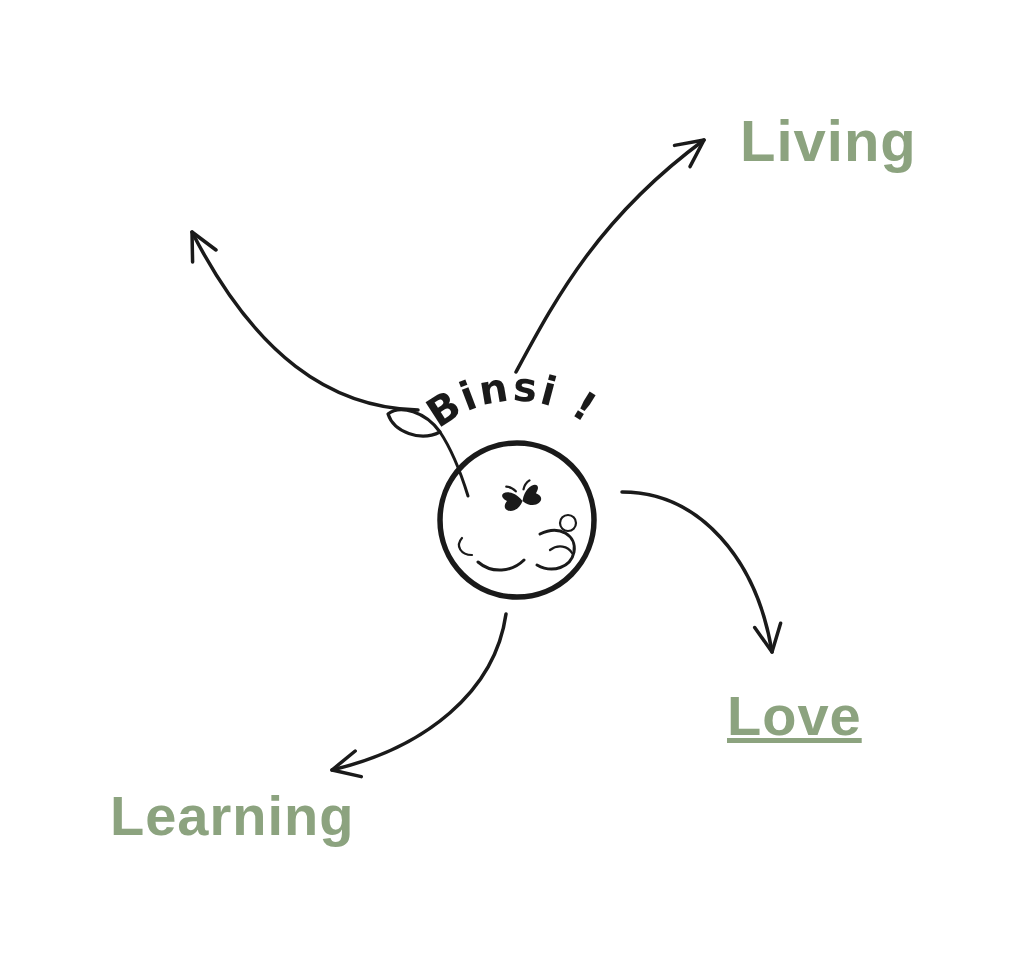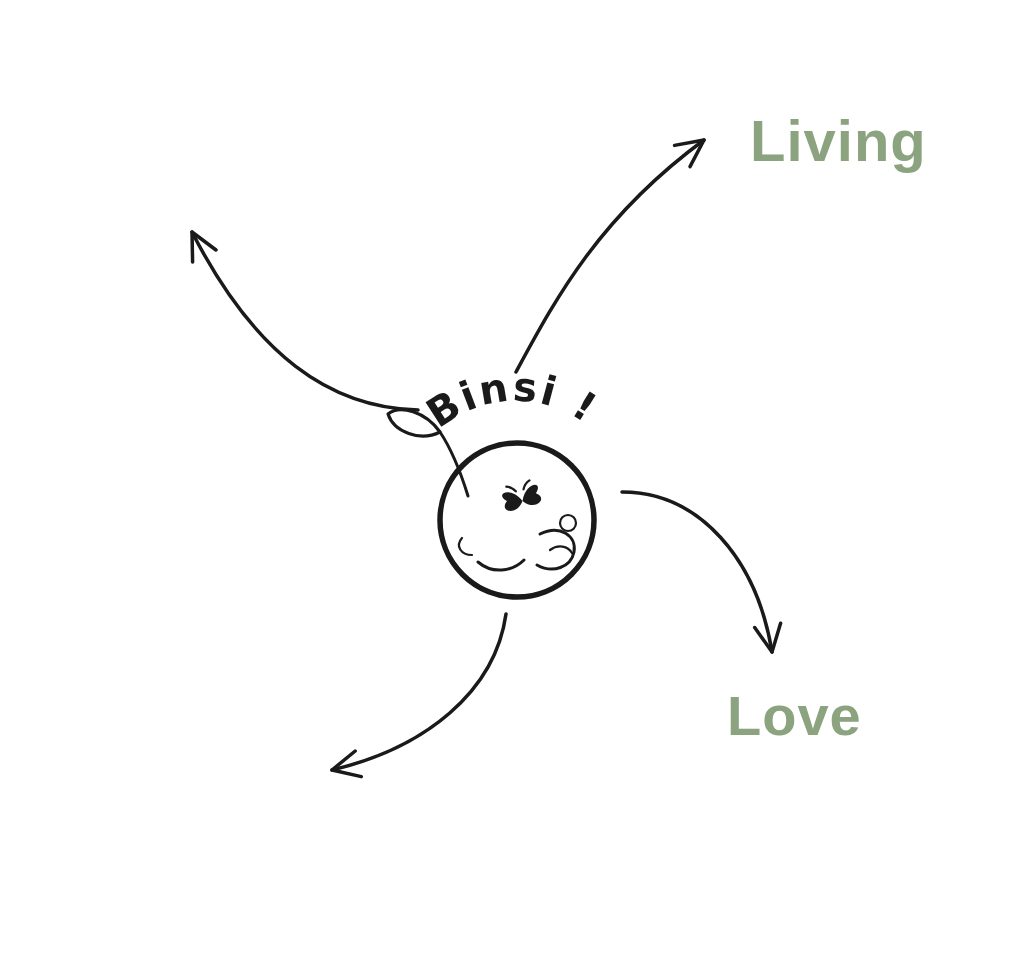--- a/index.html
+++ b/index.html
@@ -12,22 +12,22 @@
     position:relative;width:1024px;height:976px;background:var(--bg);
     overflow:hidden;
     font-family:"Liberation Sans","DejaVu Sans",sans-serif;
   }
   .layer{position:absolute;inset:0;width:100%;height:100%;}
   .node-label{
     position:absolute;font-weight:700;color:var(--label);
     letter-spacing:1px;line-height:1;white-space:nowrap;
   }
   #label-liberation{left:127px;top:150px;font-size:56px;}
-  #label-living{left:740px;top:112px;font-size:58px;margin-left:10px;}
-  #label-love{left:727px;top:688px;font-size:56px;}
+  #label-living{left:740px;top:112px;font-size:58px;}
+  #label-love{left:727px;top:688px;font-size:56px;text-decoration:underline;}
   #label-learning{left:110px;top:788px;font-size:56px;}
 
   .arrow path{fill:none;stroke:var(--ink);stroke-width:3.5;stroke-linecap:round;stroke-linejoin:round;}
   .globe-circle{fill:#fff;stroke:var(--ink);stroke-width:5.5;}
   .sketch{fill:none;stroke:var(--ink);stroke-width:3;stroke-linecap:round;stroke-linejoin:round;}
   .sketch.thin{stroke-width:2.2;}
   .leaf{fill:#fff;stroke:var(--ink);stroke-width:3.2;stroke-linejoin:round;}
   .fill-ink{fill:var(--ink);stroke:none;}
   .brand{
     font-family:"DejaVu Sans","Liberation Sans",sans-serif;
@@ -80,14 +80,15 @@
       <circle class="sketch thin" cx="568" cy="523" r="8" fill="none"></circle>
     </g>
 
     <text class="brand">
       <textPath href="#brandArc" startOffset="50%" text-anchor="middle">Binsi !</textPath>
     </text>
   </svg>
 
   <div class="node-label" id="label-living">Living</div>
   <div class="node-label" id="label-love">Love</div>
+  <div class="node-label" id="label-learning">Learning</div>
 
 </div>
 
 </body></html>

